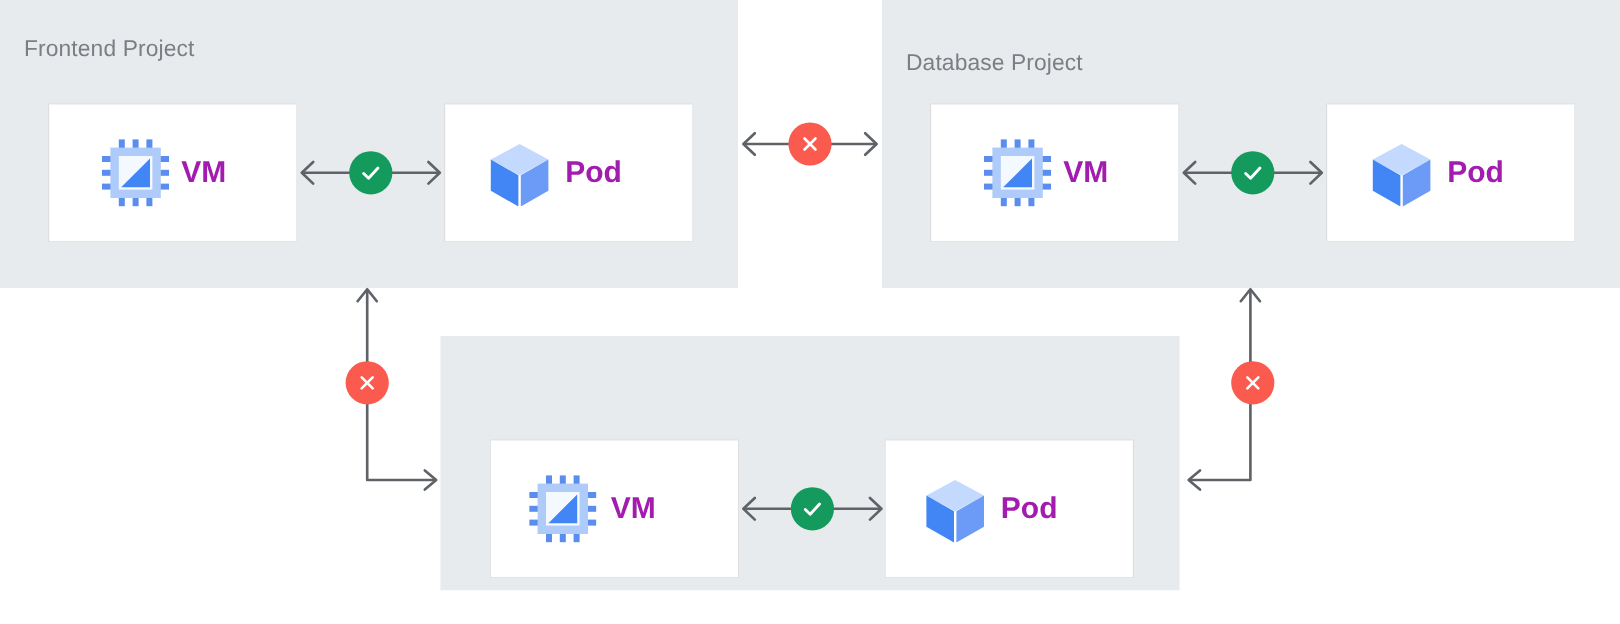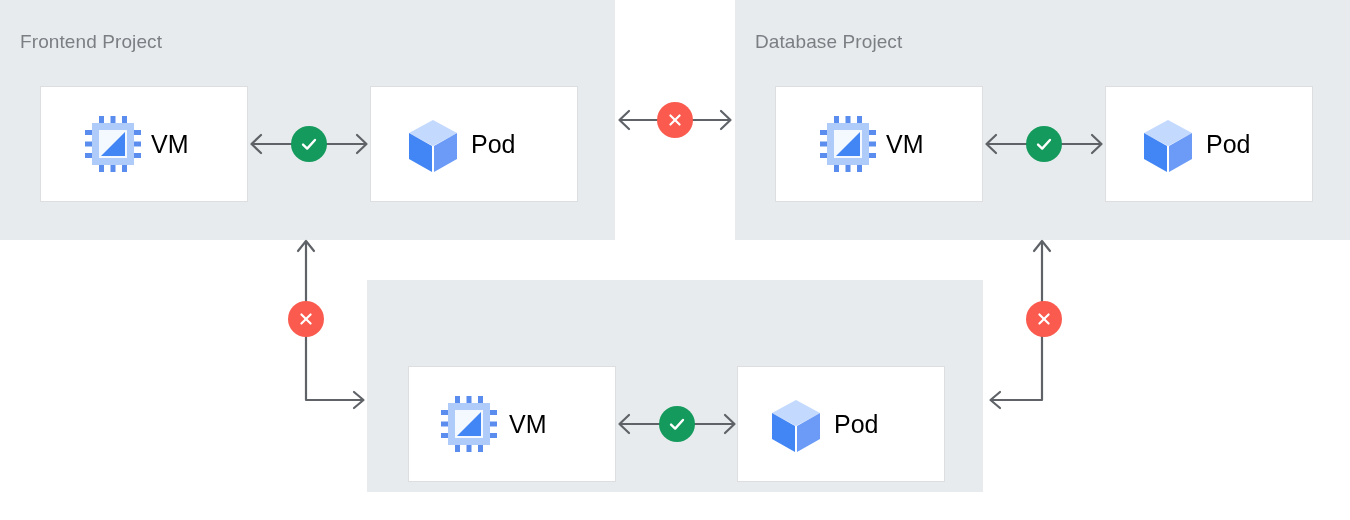--- a/index.html
+++ b/index.html
@@ -47,24 +47,25 @@
     position: absolute;
     top: 50%;
     transform: translateY(-50%);
     width: 56px;
     height: 56px;
   }
   .card-label {
     position: absolute;
     font-size: 25px;
     line-height: 28px;
-    color: #000000;
+    color: #a21caf;
     white-space: nowrap;
     top: 50%;
     transform: translateY(-50%);
+    font-weight: bold;
   }
 
   
   .conn {
     position: absolute;
     pointer-events: none;
   }
   .badge {
     position: absolute;
     border-radius: 50%;
@@ -130,21 +131,21 @@
       </g>
     </svg>
   </div>
   <div class="badge ok" style="left:291px; top:126px; width:36px; height:36px;">
     <svg width="22" height="22" viewBox="0 0 24 24" aria-hidden="true">
       <polyline points="5.5,12.6 10,17 18.5,7.6" fill="none" stroke="#ffffff" stroke-width="2.6" stroke-linecap="round" stroke-linejoin="round"></polyline>
     </svg>
   </div>
 
   <div class="panel" style="left:735px; top:0px; width:615px; height:240px;"></div>
-  <div class="panel-title" style="left:755px; top:31px;text-align:right;">Database Project</div>
+  <div class="panel-title" style="left:755px; top:42px;text-align:right;">Database Project</div>
 
   <div class="card" style="left:775px; top:86px; width:208px; height:116px;">
     <span class="card-icon" style="left:44px;">
       <svg viewBox="0 0 56 56" width="56" height="56" aria-hidden="true">
         <g fill="#5b8def">
           <rect x="14" y="0" width="5" height="8"></rect>
           <rect x="25.5" y="0" width="5" height="8"></rect>
           <rect x="37" y="0" width="5" height="8"></rect>
           <rect x="14" y="48" width="5" height="8"></rect>
           <rect x="25.5" y="48" width="5" height="8"></rect>

